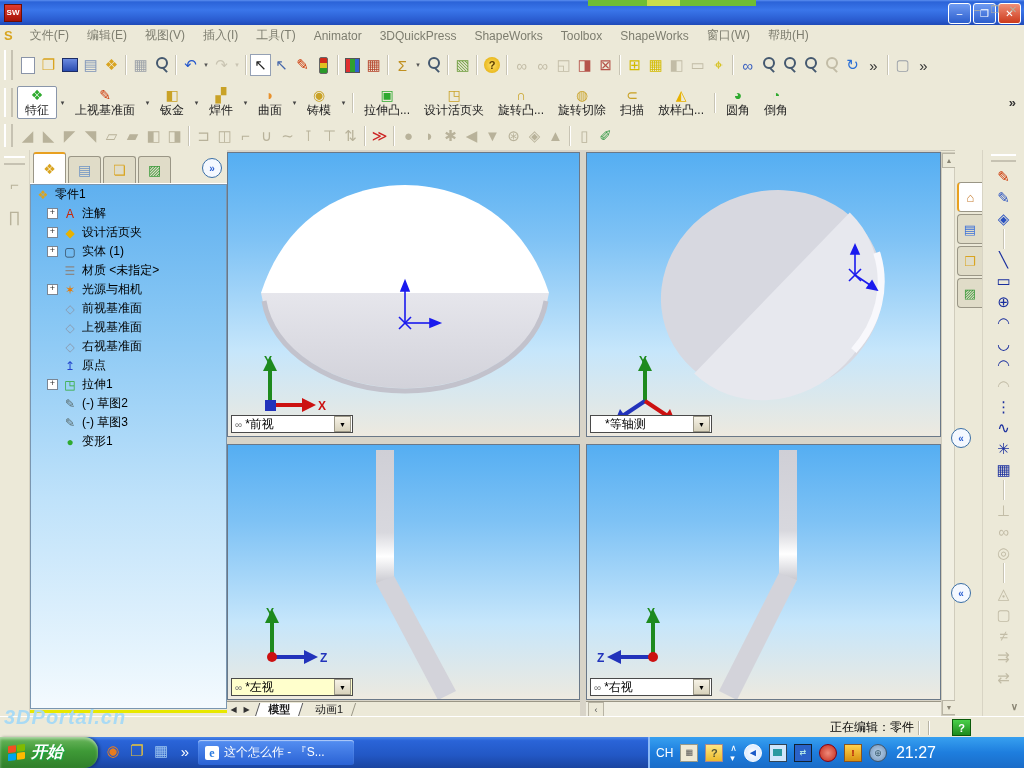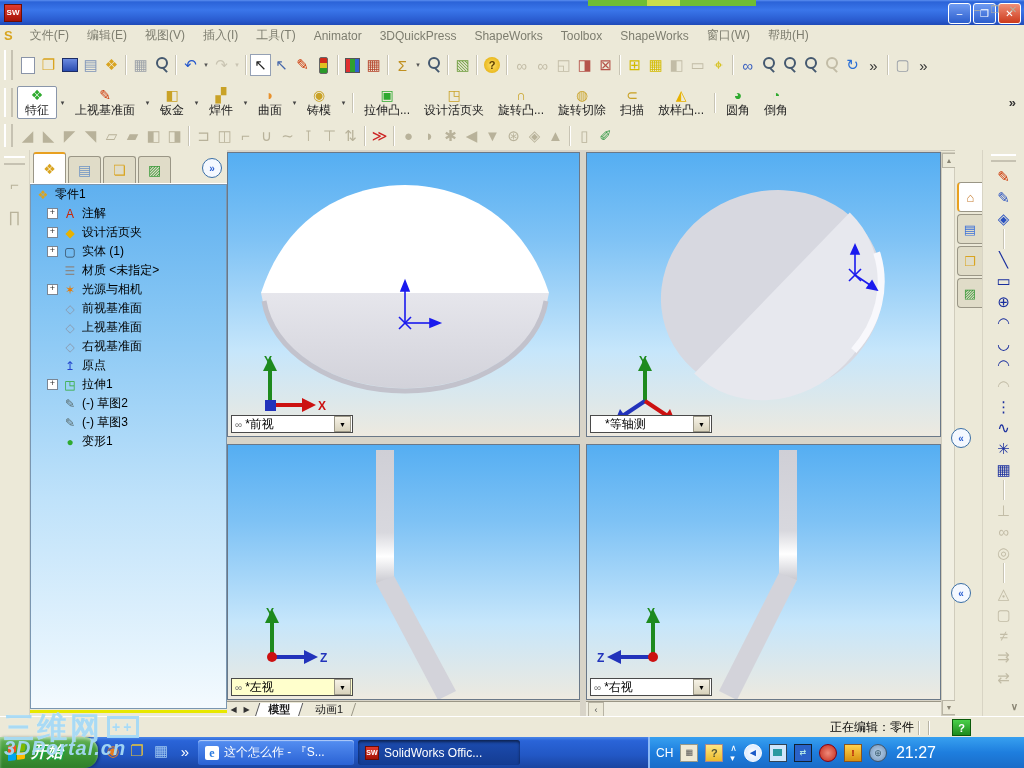--- a/index.html
+++ b/index.html
@@ -701,39 +701,34 @@
 
     <span class="qli tbi" style="width: 18px; height: 20px; --c: #e87c1e;">◉</span>
         <span class="qli tbi" style="width: 18px; height: 20px; --c: #e8c33a;">❐</span>
         <span class="qli tbi" style="width: 18px; height: 20px; --c: #9ec7f0;">▦</span>
         <span class="qli tbi" style="width: 18px; height: 20px; --c: #ffffff;">»</span>
       </div>
     <div class="task" style="left:198px;width:156px;">
       <span class="ie">e</span>
       <span>这个怎么作 - 『S...</span>
     </div>
-    <div class="task active" style="left:358px;width:162px;">
-      <span class="sw">SW</span>
-      <span>SolidWorks Offic...</span>
-    </div>
     <div class="tray">
       <span>CH</span>
       <span class="trayicon ti-kbd">▦</span>
       <span class="trayicon ti-doc">?</span>
       <span style="font-size:9px;">∧<br>▾</span>
       <span class="trayicon ti-circle">◂</span>
       <span class="trayicon ti-mon">
           <span></span>
         </span>
       <span class="trayicon ti-net">⇄</span>
       <span class="trayicon ti-ball"></span>
       <span class="trayicon ti-shield">!</span>
       <span class="trayicon ti-globe">⊕</span>
       <span class="time">21:27</span>
     </div>
   </div>
 
   <div class="watermark">
-    <div class="wm1"><span>三维网</span><span class="wmbox">++</span></div>
     <div class="wm2">3DPortal.cn</div>
   </div>
 
 </div>
 
 </body></html>

